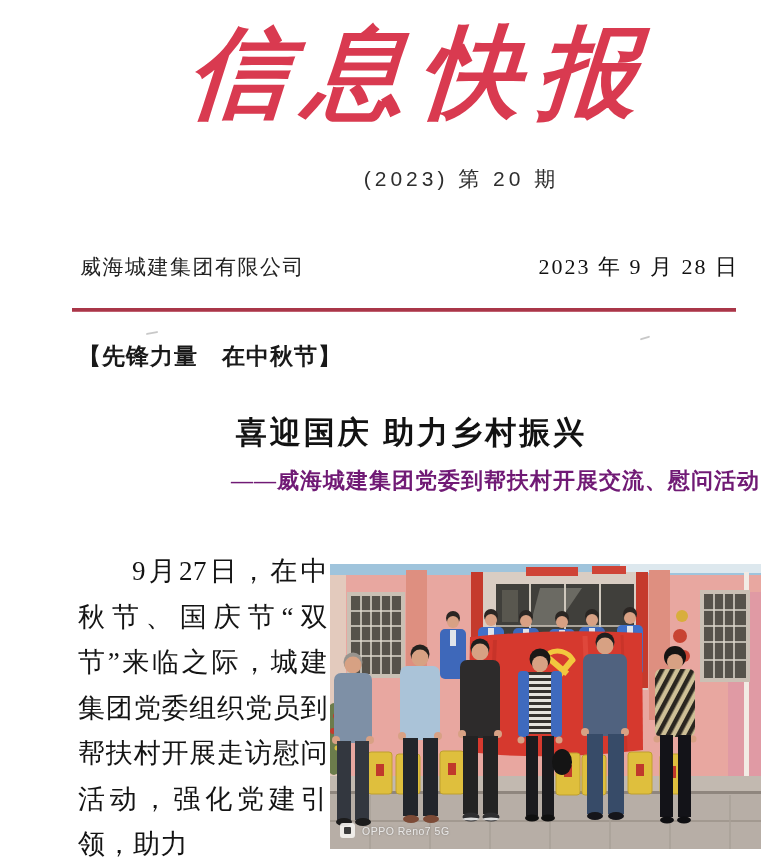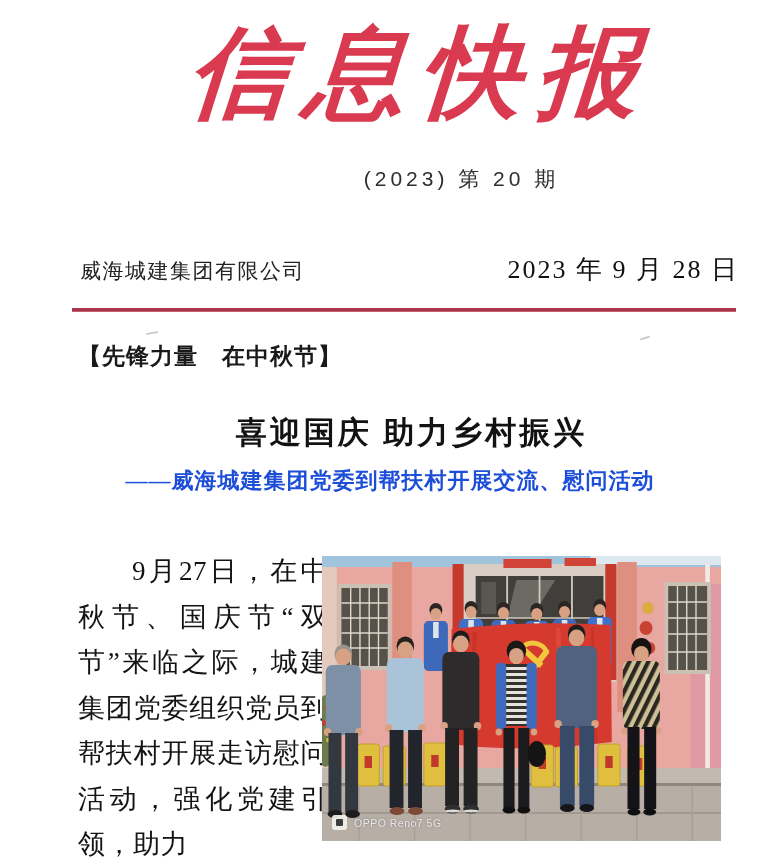--- a/index.html
+++ b/index.html
@@ -51,21 +51,21 @@
     align-items: baseline;
     gap: 28px;
   }
   .company {
     font-size: 21px;
     letter-spacing: 1.5px;
     color: #222;
   }
   .pub-date {
     font-family: "Liberation Serif", serif;
-    font-size: 26px;
+    font-size: 22px;
     letter-spacing: 2px;
     color: #111;
   }
   .red-rule {
     position: absolute;
     left: 72px;
     top: 308px;
     width: 664px;
     height: 3px;
     background: #a93648;
@@ -101,26 +101,26 @@
     font-size: 31px;
     font-weight: bold;
     letter-spacing: 3px;
     color: #121212;
   }
   .article-subtitle {
     position: absolute;
     top: 466px;
     left: 20px;
     width: 740px;
-    text-align: center;
+    text-align: right;
     font-family: "Liberation Serif", serif;
     font-weight: 600;
     font-size: 22px;
     letter-spacing: 1px;
-    color: #1d4ed8;
+    color: #701a75;
   }
   .article-body {
     position: absolute;
     left: 78px;
     top: 549px;
     width: 250px;
     margin: 0;
     font-family: "Liberation Serif", serif;
     font-size: 27px;
     line-height: 45.5px;
@@ -129,23 +129,23 @@
     text-indent: 54px;
     word-break: break-all;
     color: #141414;
   }
 
   
   .photo {
     position: absolute;
     left: 322px;
     top: 556px;
-    width: 399px;
+    width: 431px;
     height: 285px;
-    margin: 0;
+    margin: 8px;
     overflow: hidden;
   }
   .photo svg { display: block; width: 100%; height: 100%; }
   .watermark {
     position: absolute;
     left: 10px;
     bottom: 11px;
     display: flex;
     align-items: center;
     gap: 7px;

